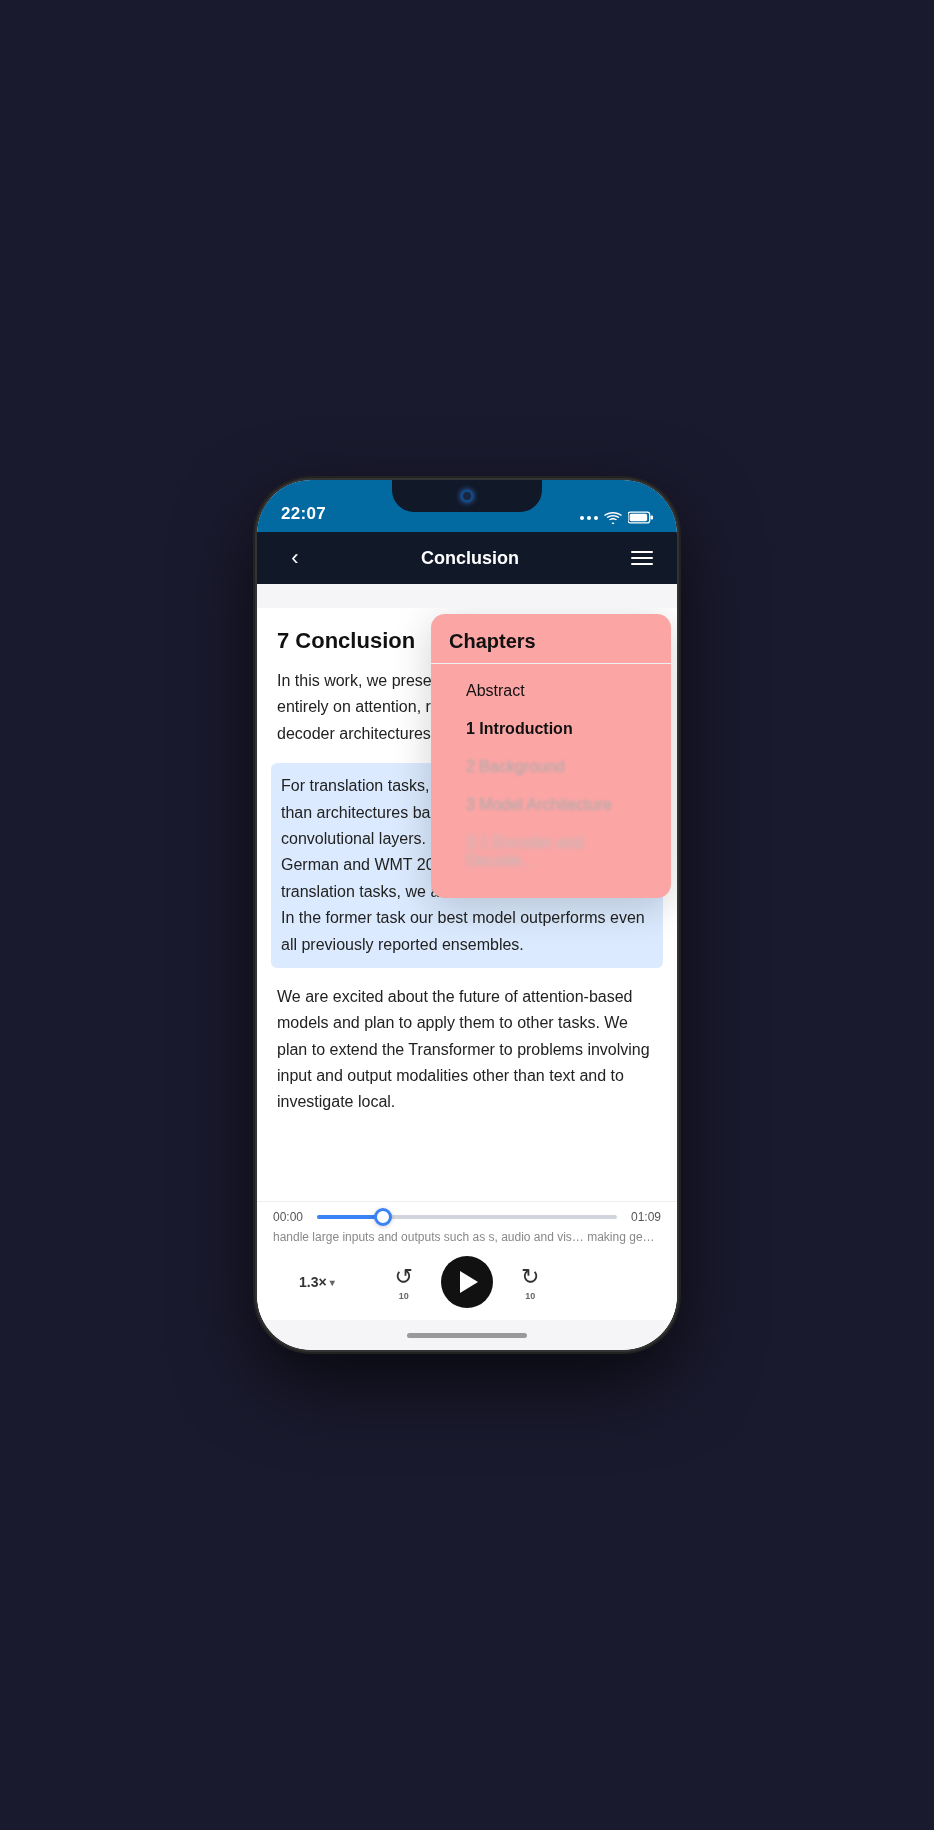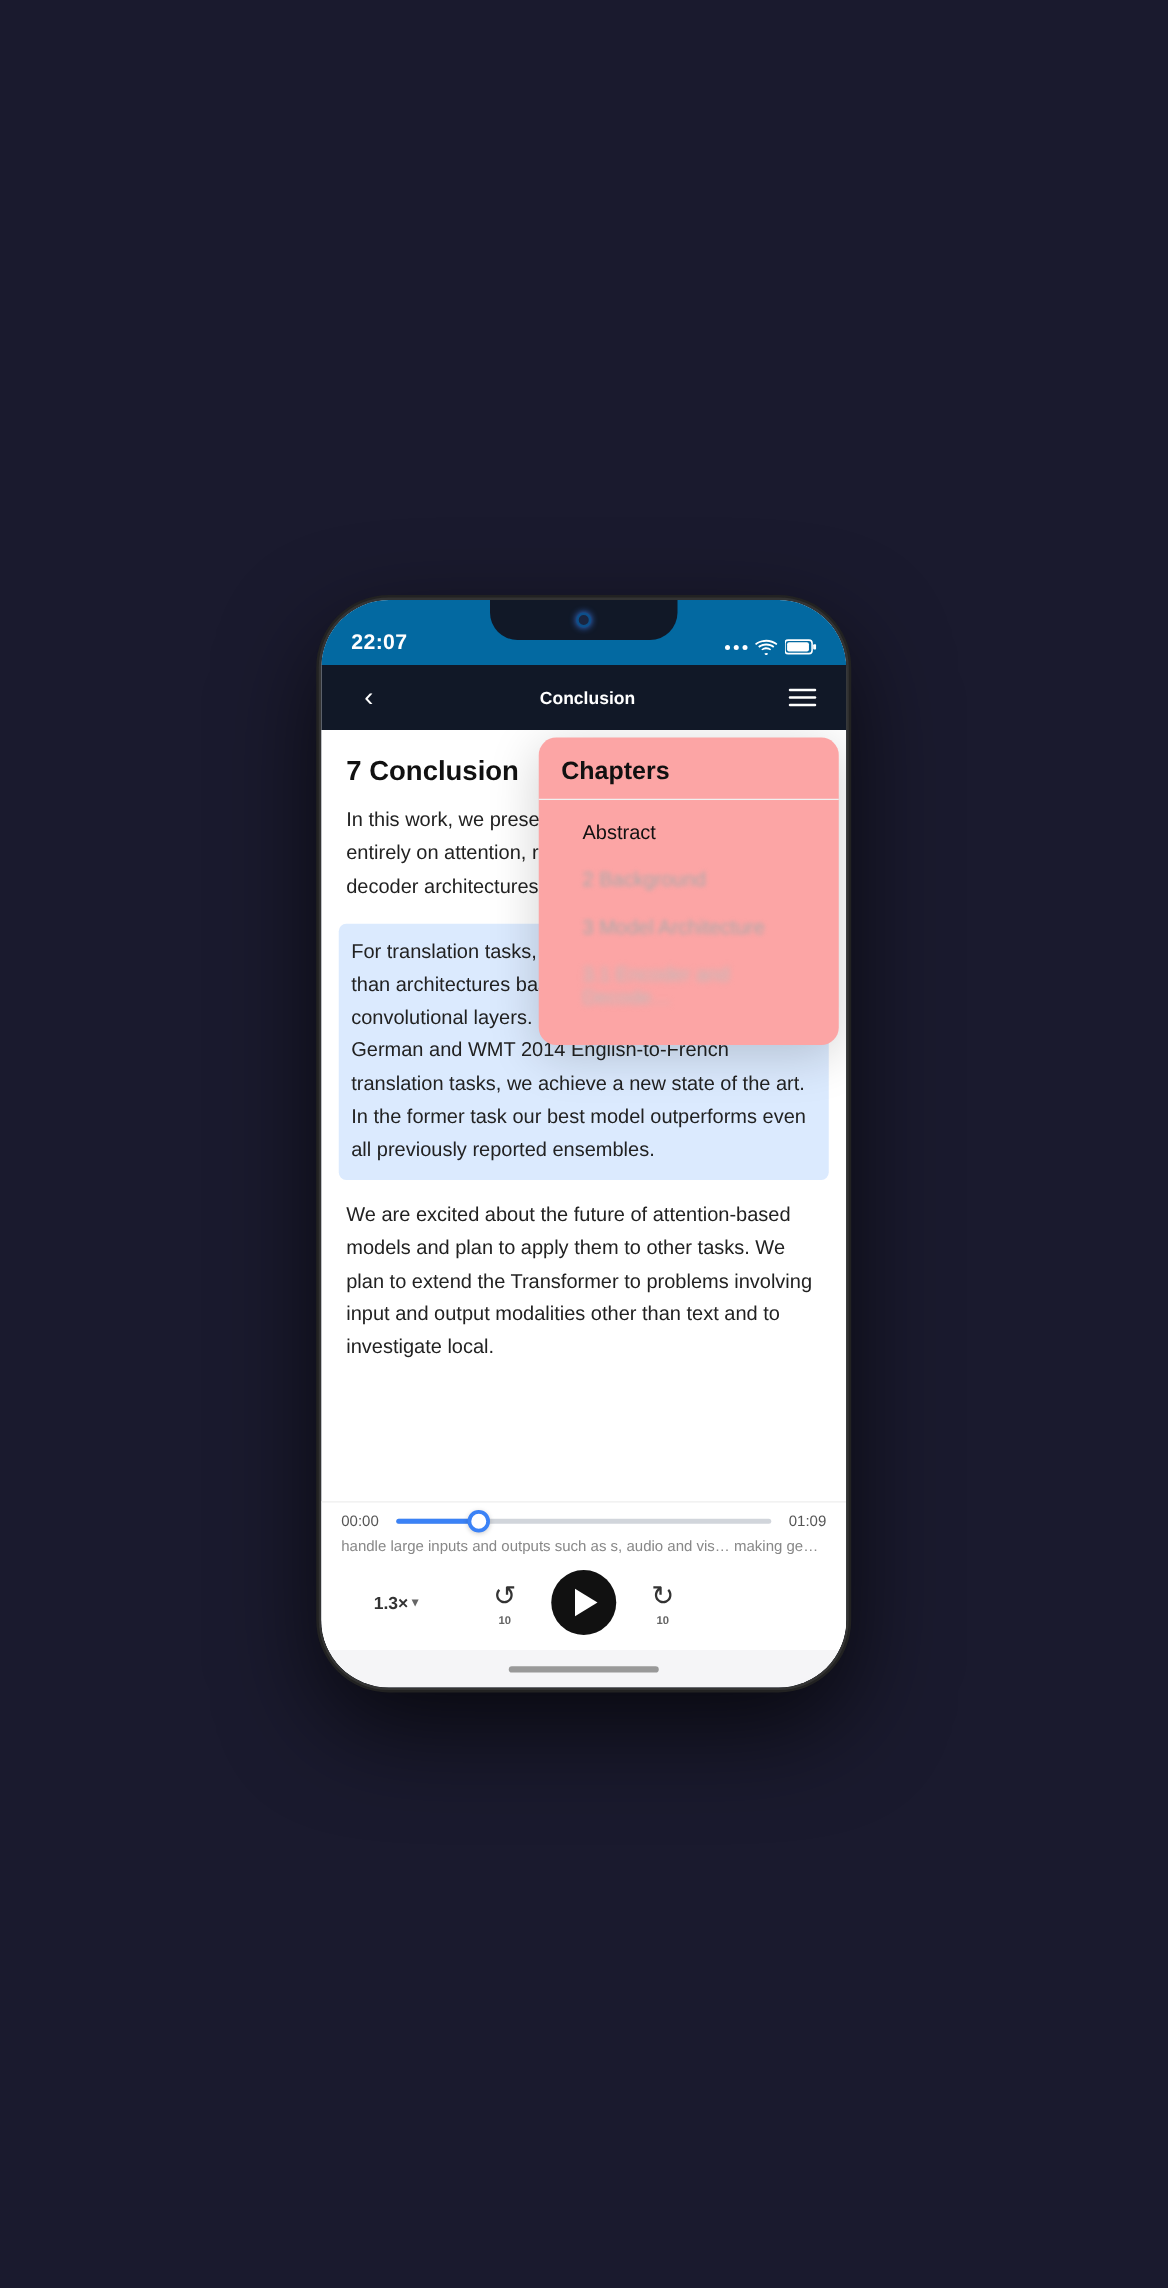--- a/index.html
+++ b/index.html
@@ -128,21 +128,21 @@
       color: white;
       font-size: 22px;
       cursor: pointer;
       width: 36px;
       display: flex;
       align-items: center;
       justify-content: center;
     }
     .nav-title {
       color: white;
-      font-size: 14px;
+      font-size: 18px;
       font-weight: 700;
     }
     .nav-menu {
       color: white;
       display: flex;
       flex-direction: column;
       gap: 4px;
       cursor: pointer;
       padding: 4px;
     }
@@ -155,20 +155,21 @@
     }
 
     
     .content-area {
       flex: 1;
       background: white;
       position: relative;
       overflow: hidden;
       display: flex;
       flex-direction: column;
+      margin-top: 24px;
     }
 
     .content-scroll {
       flex: 1;
       overflow-y: auto;
       padding: 20px 20px 10px;
       position: relative;
     }
 
     .chapter-title {
@@ -420,20 +421,21 @@
         <p class="paragraph">In this work, we prese<span style="opacity:0.7">…</span> the first sequence tra<span style="opacity:0.7">…</span> entirely on attention, r<span style="opacity:0.7">…</span> layers most commonly<span style="opacity:0.7">…</span> decoder architectures<span style="opacity:0.7">…</span> attention.</p>
 
         <p class="paragraph highlighted">For translation tasks, t<span style="opacity:0.7">…</span> trained significantly faster than architectures based on recurrent or convolutional layers. On both WMT 2014 English-to-German and WMT 2014 English-to-French translation tasks, we achieve a new state of the art. In the former task our best model outperforms even all previously reported ensembles.</p>
 
         <p class="paragraph">We are excited about the future of attention-based models and plan to apply them to other tasks. We plan to extend the Transformer to problems involving input and output modalities other than text and to investigate local.</p>
 
         <div class="chapters-panel">
           <div class="chapters-header">Chapters</div>
           <div class="chapters-list">
             <div class="chapter-item">Abstract</div>
+            <div class="chapter-item active">1 Introduction</div>
             <div class="chapter-item blurred">2 Background</div>
             <div class="chapter-item blurred">3 Model Architecture</div>
             <div class="chapter-item more-blurred">3.1 Encoder and Decode…</div>
           </div>
         </div>
       </div>
 
       <div class="audio-bar">
         <div class="progress-row">
           <span class="time-label">00:00</span>

